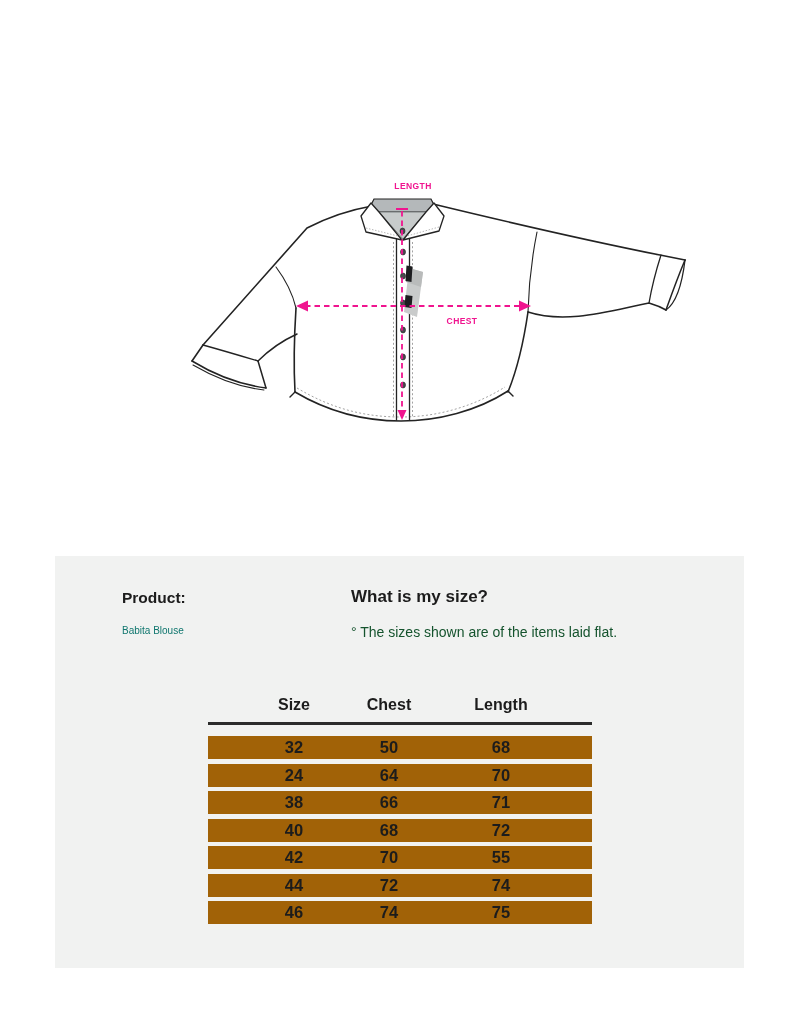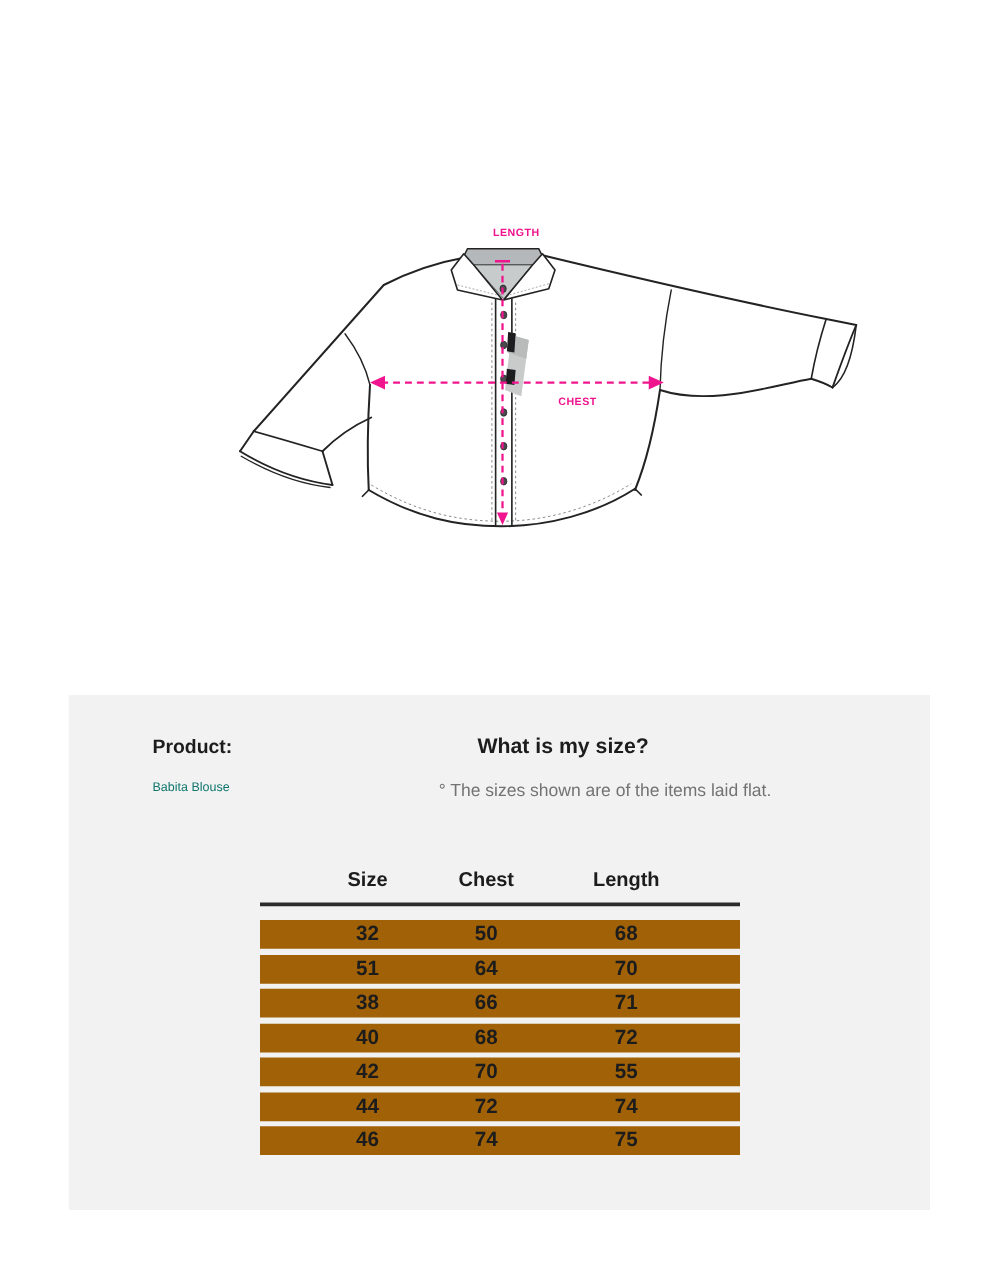--- a/index.html
+++ b/index.html
@@ -14,22 +14,22 @@
   .pink-solid{stroke:var(--accent);fill:none;stroke-width:2;}
   .pink-fill{fill:var(--accent);stroke:none;}
   .pink-text{fill:var(--accent);font-family:"Liberation Sans",sans-serif;
              font-weight:bold;font-size:8.5px;letter-spacing:.4px;}
 
   
   .panel{position:absolute;left:55px;top:556px;width:689px;height:412px;
          background:var(--panel-bg);}
   .product-heading{position:absolute;left:67px;top:33px;font-size:15.5px;font-weight:bold;}
   .product-name{position:absolute;left:67px;top:69px;font-size:10px;color:#0f766e;}
-  .size-heading{position:absolute;left:296px;top:31px;font-size:17px;font-weight:bold;margin-left:31px;}
-  .size-notes{position:absolute;left:296px;top:66px;font-size:14px;line-height:20px;color:#737373;}
+  .size-heading{position:absolute;left:296px;top:31px;font-size:17px;font-weight:bold;}
+  .size-notes{position:absolute;left:296px;top:66px;font-size:14px;line-height:20px;color:#14532d;}
   .size-notes div{white-space:nowrap;}
 
   
   .size-table{position:absolute;left:153px;top:140px;width:384px;}
   .thead{position:relative;height:18px;}
   .hcell,.cell{position:absolute;transform:translateX(-50%);white-space:nowrap;}
   .hcell{font-size:16px;font-weight:bold;top:0;}
   .c0{left:86px;} .c1{left:181px;} .c2{left:293px;}
   .head-rule{position:absolute;left:0;top:26px;width:384px;height:2.5px;background:#2b2b2b;}
   .tbody{position:absolute;left:0;top:40px;width:384px;}
@@ -132,21 +132,21 @@
         <span class="hcell c2">Length</span>
       </div>
       <div class="head-rule"></div>
       <div class="tbody">
           <div class="trow">
             <span class="cell c0">32</span>
             <span class="cell c1">50</span>
             <span class="cell c2">68</span>
           </div>
           <div class="trow">
-            <span class="cell c0">51</span>
+            <span class="cell c0">24</span>
             <span class="cell c1">64</span>
             <span class="cell c2">70</span>
           </div>
           <div class="trow">
             <span class="cell c0">38</span>
             <span class="cell c1">66</span>
             <span class="cell c2">71</span>
           </div>
           <div class="trow">
             <span class="cell c0">40</span>

